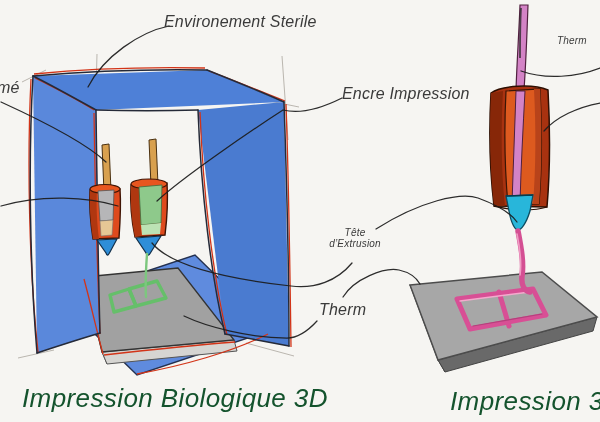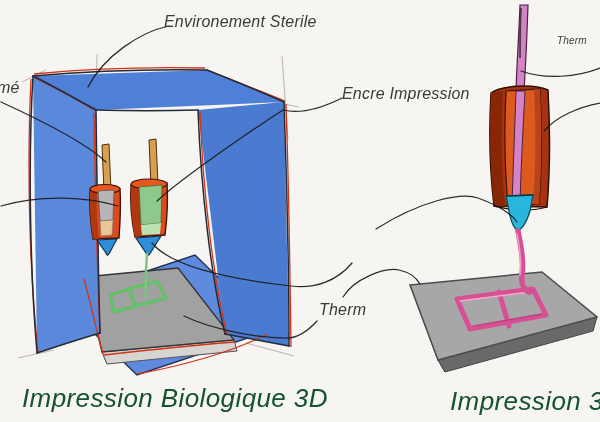--- a/index.html
+++ b/index.html
@@ -161,20 +161,22 @@
 
   <div class="lbl" style="left:164px;top:13px">Environement Sterile</div>
 
   <div class="lbl" style="left:-3px;top:79px">mé</div>
 
   <div class="lbl" style="left:342px;top:85px">Encre Impression</div>
 
   <div class="lbl small" style="left:557px;top:35px">Therm</div>
 
   <div class="lbl small center" style="left:305px;top:227px;width:100px">
+    <div>Tête</div>
+    <div>d’Extrusion</div>
   </div>
 
   <div class="lbl" style="left:319px;top:301px">Therm</div>
 
   <div class="title" style="left:22px;top:384px">Impression Biologique 3D</div>
 
   <div class="title" style="left:450px;top:387px">Impression 3D</div>
 </div>
 
 </body></html>

